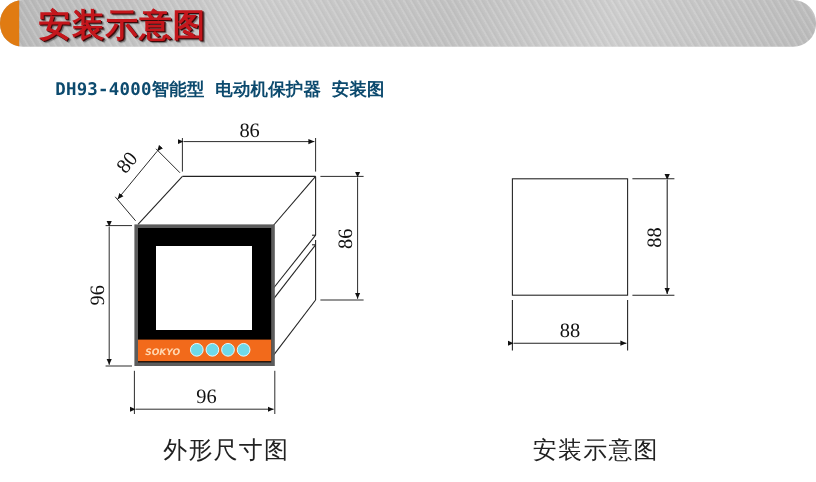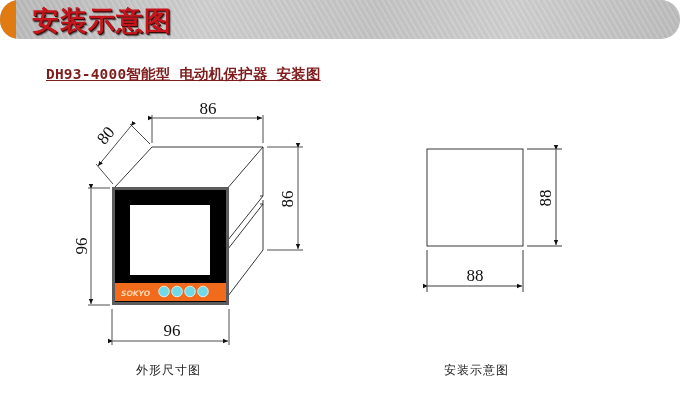--- a/index.html
+++ b/index.html
@@ -15,27 +15,27 @@
     background: repeating-linear-gradient(60deg, rgba(255,255,255,0.10) 0px, rgba(255,255,255,0.10) 1px, rgba(0,0,0,0.04) 2px, rgba(0,0,0,0) 5px);
   }
   .banner-accent { position: absolute; left: 0; top: 0; width: 16px; height: 39px; background: #e07b12; z-index: 2; }
   .banner-title {
     position: absolute; left: 32px; top: 3px; z-index: 2;
     font-family: "DejaVu Sans", sans-serif; font-weight: bold; font-size: 27px; letter-spacing: 1px;
     color: #c4161c; text-shadow: 1px 1px 0 #3a0a0a, 2px 2px 1px rgba(0,0,0,0.45);
   }
   .subtitle {
     position: absolute; left: 46px; top: 65px;
-    font-family: "DejaVu Sans Mono", monospace; font-weight: bold; font-size: 14.5px; color: #7f1d1d;
-    letter-spacing: 0.2px; white-space: pre; text-decoration: underline;
+    font-family: "DejaVu Sans Mono", monospace; font-weight: bold; font-size: 14.5px; color: #0c4a6e;
+    letter-spacing: 0.2px; white-space: pre;
   }
   svg.drawing { position: absolute; left: 0; top: 0; }
   .dim { font-family: "Liberation Serif", serif; font-size: 17px; fill: #111; }
   .caption {
-    position: absolute; font-family: Liberation Serif, serif; font-size: 12px; color: #222;
+    position: absolute; font-family: Liberation Serif, serif; font-size: 20px; color: #222;
   }
   .cap-left { left: 136px; top: 362px; letter-spacing: 1px; }
   .cap-right { left: 444px; top: 362px; letter-spacing: 1px; }
 </style>
 </head>
 <body>
 
 <div class="banner">
   <div class="banner-accent"></div>
   <div class="banner-title">安装示意图</div>

